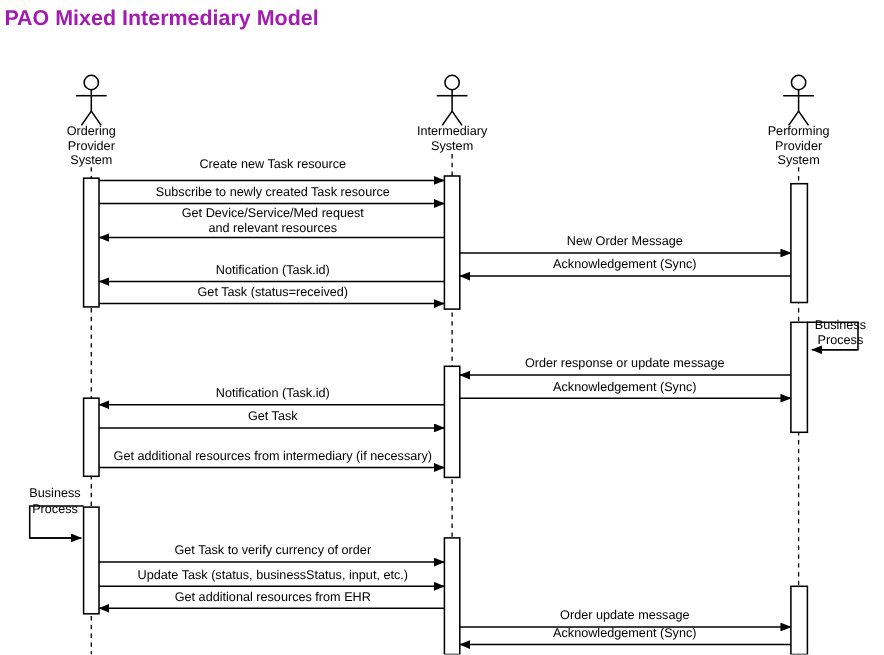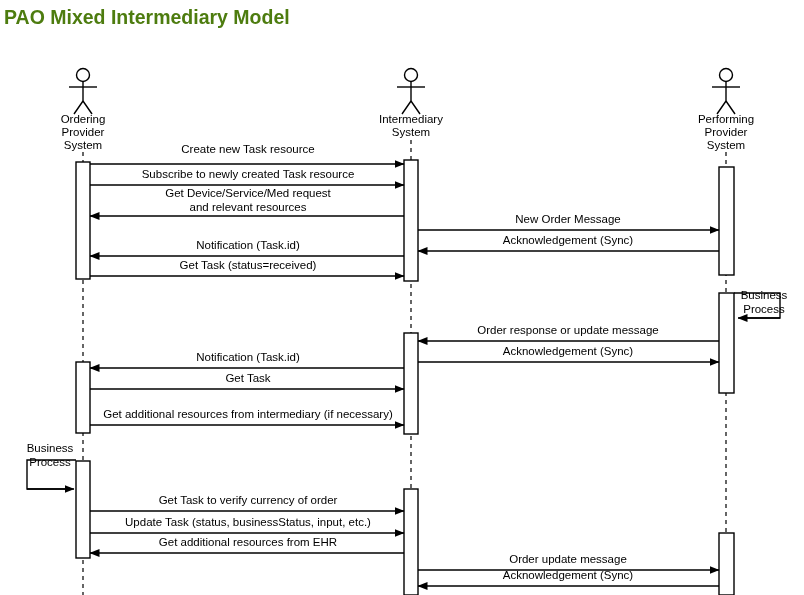--- a/index.html
+++ b/index.html
@@ -23,21 +23,21 @@
     display: block;
     width: 804px;
     height: 595px;
   }
   .page-title {
     position: absolute;
     left: 4px;
     top: 6px;
     font-size: 19.5px;
     font-weight: bold;
-    color: #4d7c0f;
+    color: #a21caf;
     letter-spacing: 0px;
     white-space: nowrap;
   }
   text {
     font-family: "Liberation Sans", sans-serif;
     fill: #000000;
   }
   .actor-label {
     font-size: 11.5px;
     text-anchor: middle;

